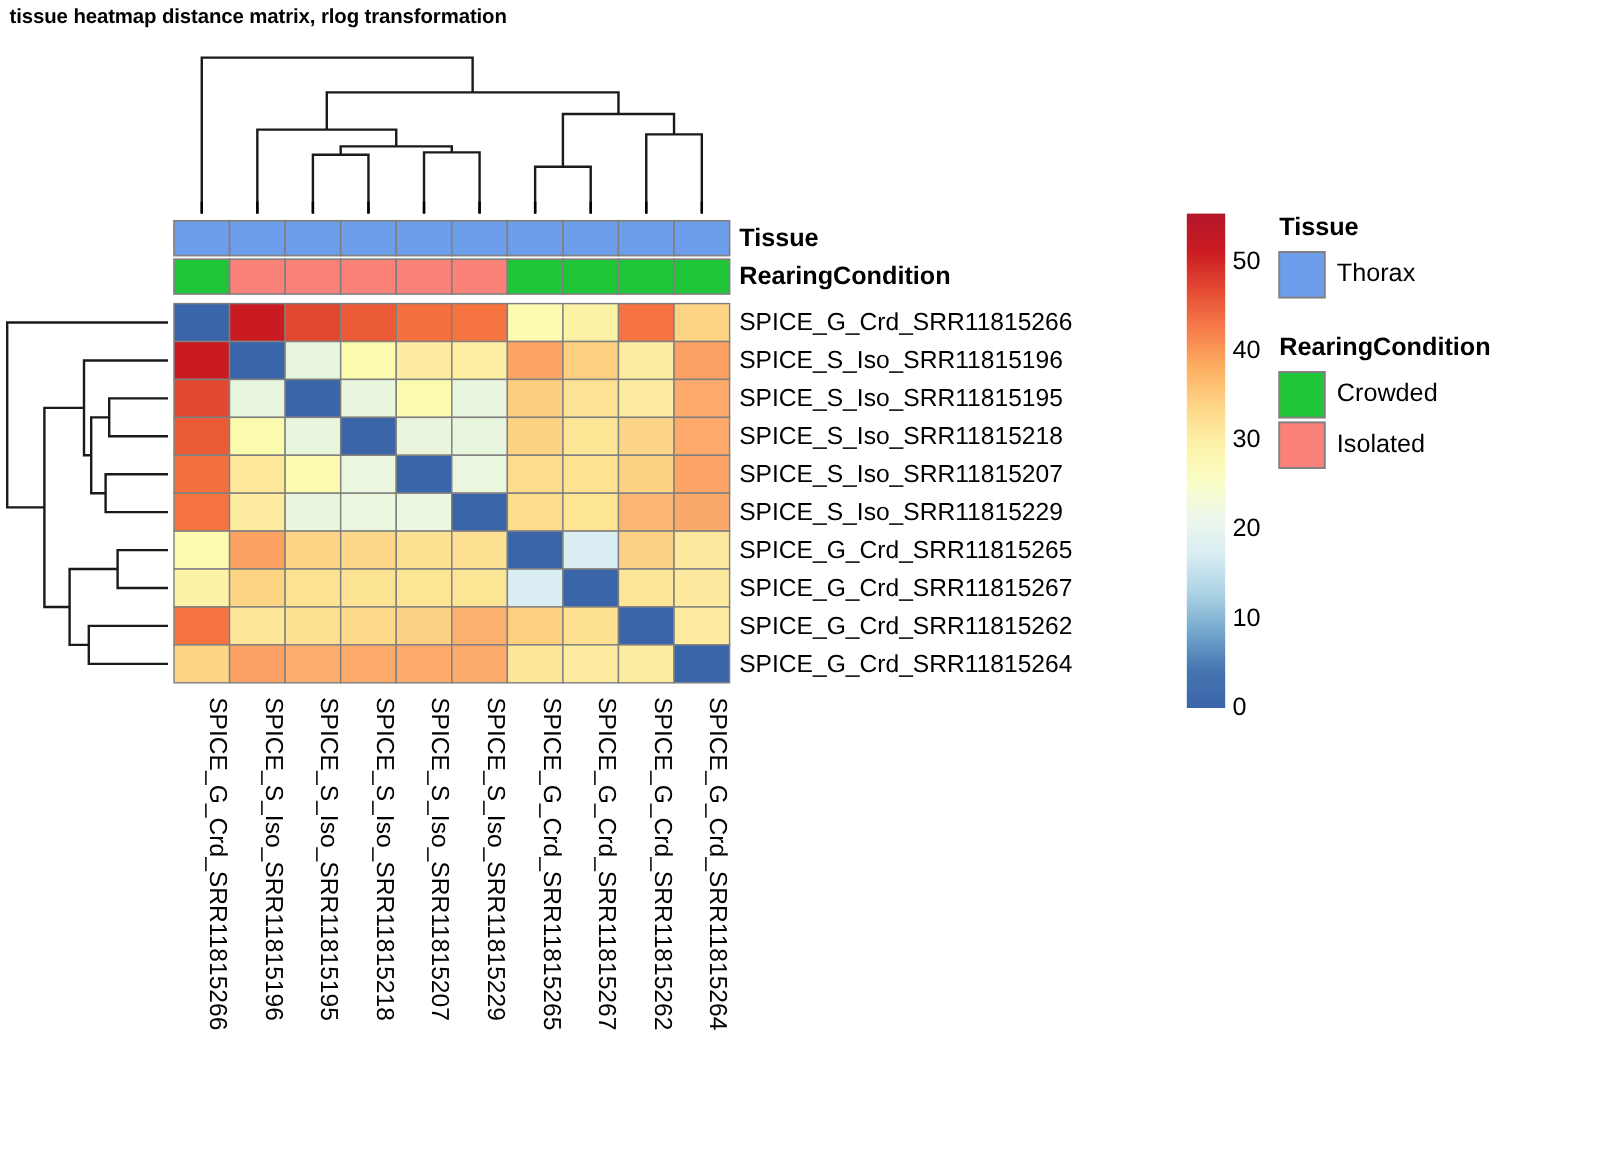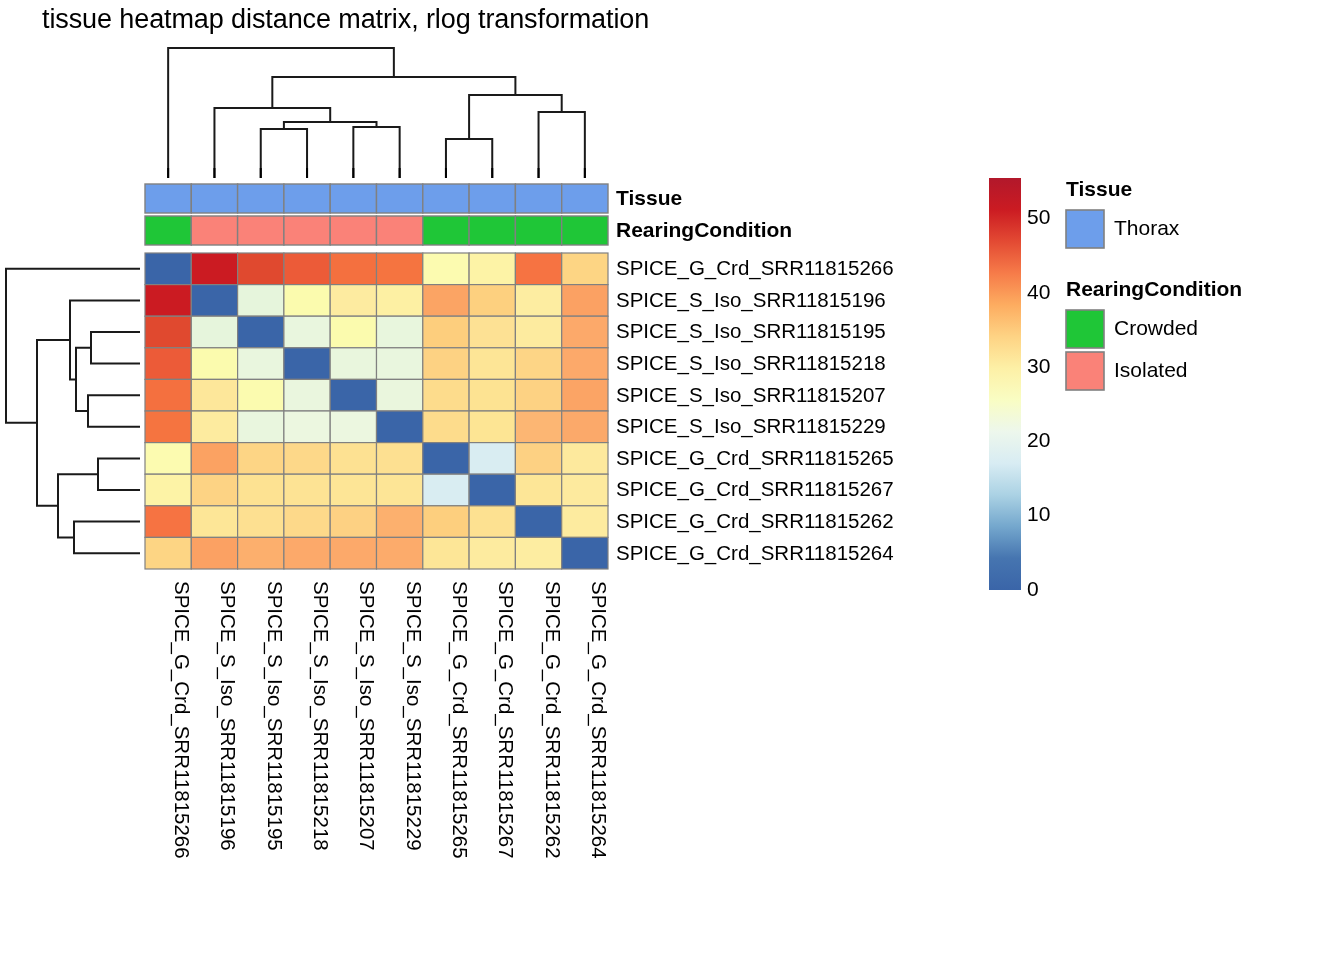--- a/index.html
+++ b/index.html
@@ -17,26 +17,25 @@
   #plot {
     position: absolute;
     left: 0; top: 0;
     width: 1344px;
     height: 960px;
   }
   .title {
     position: absolute;
     left: 8px;
     top: 4px;
-    font-size: 27px;
-    font-weight: normal;
+    font-size: 17px;
+    font-weight: bold;
     color: #000000;
     letter-spacing: -0.1px;
     white-space: nowrap;
-    margin-left: 34px;
   }
   svg { display: block; }
   .hm-cell { stroke: #808080; stroke-width: 1.2; }
   .ann-cell { stroke: #808080; stroke-width: 1.4; }
   .dendro { fill: none; stroke: #1a1a1a; stroke-width: 2; stroke-linecap: butt; }
   .tick { stroke: #000000; stroke-width: 2; }
   .rowlab {
     font-size: 20.5px;
     fill: #000000;
     font-family: "Liberation Sans", sans-serif;

